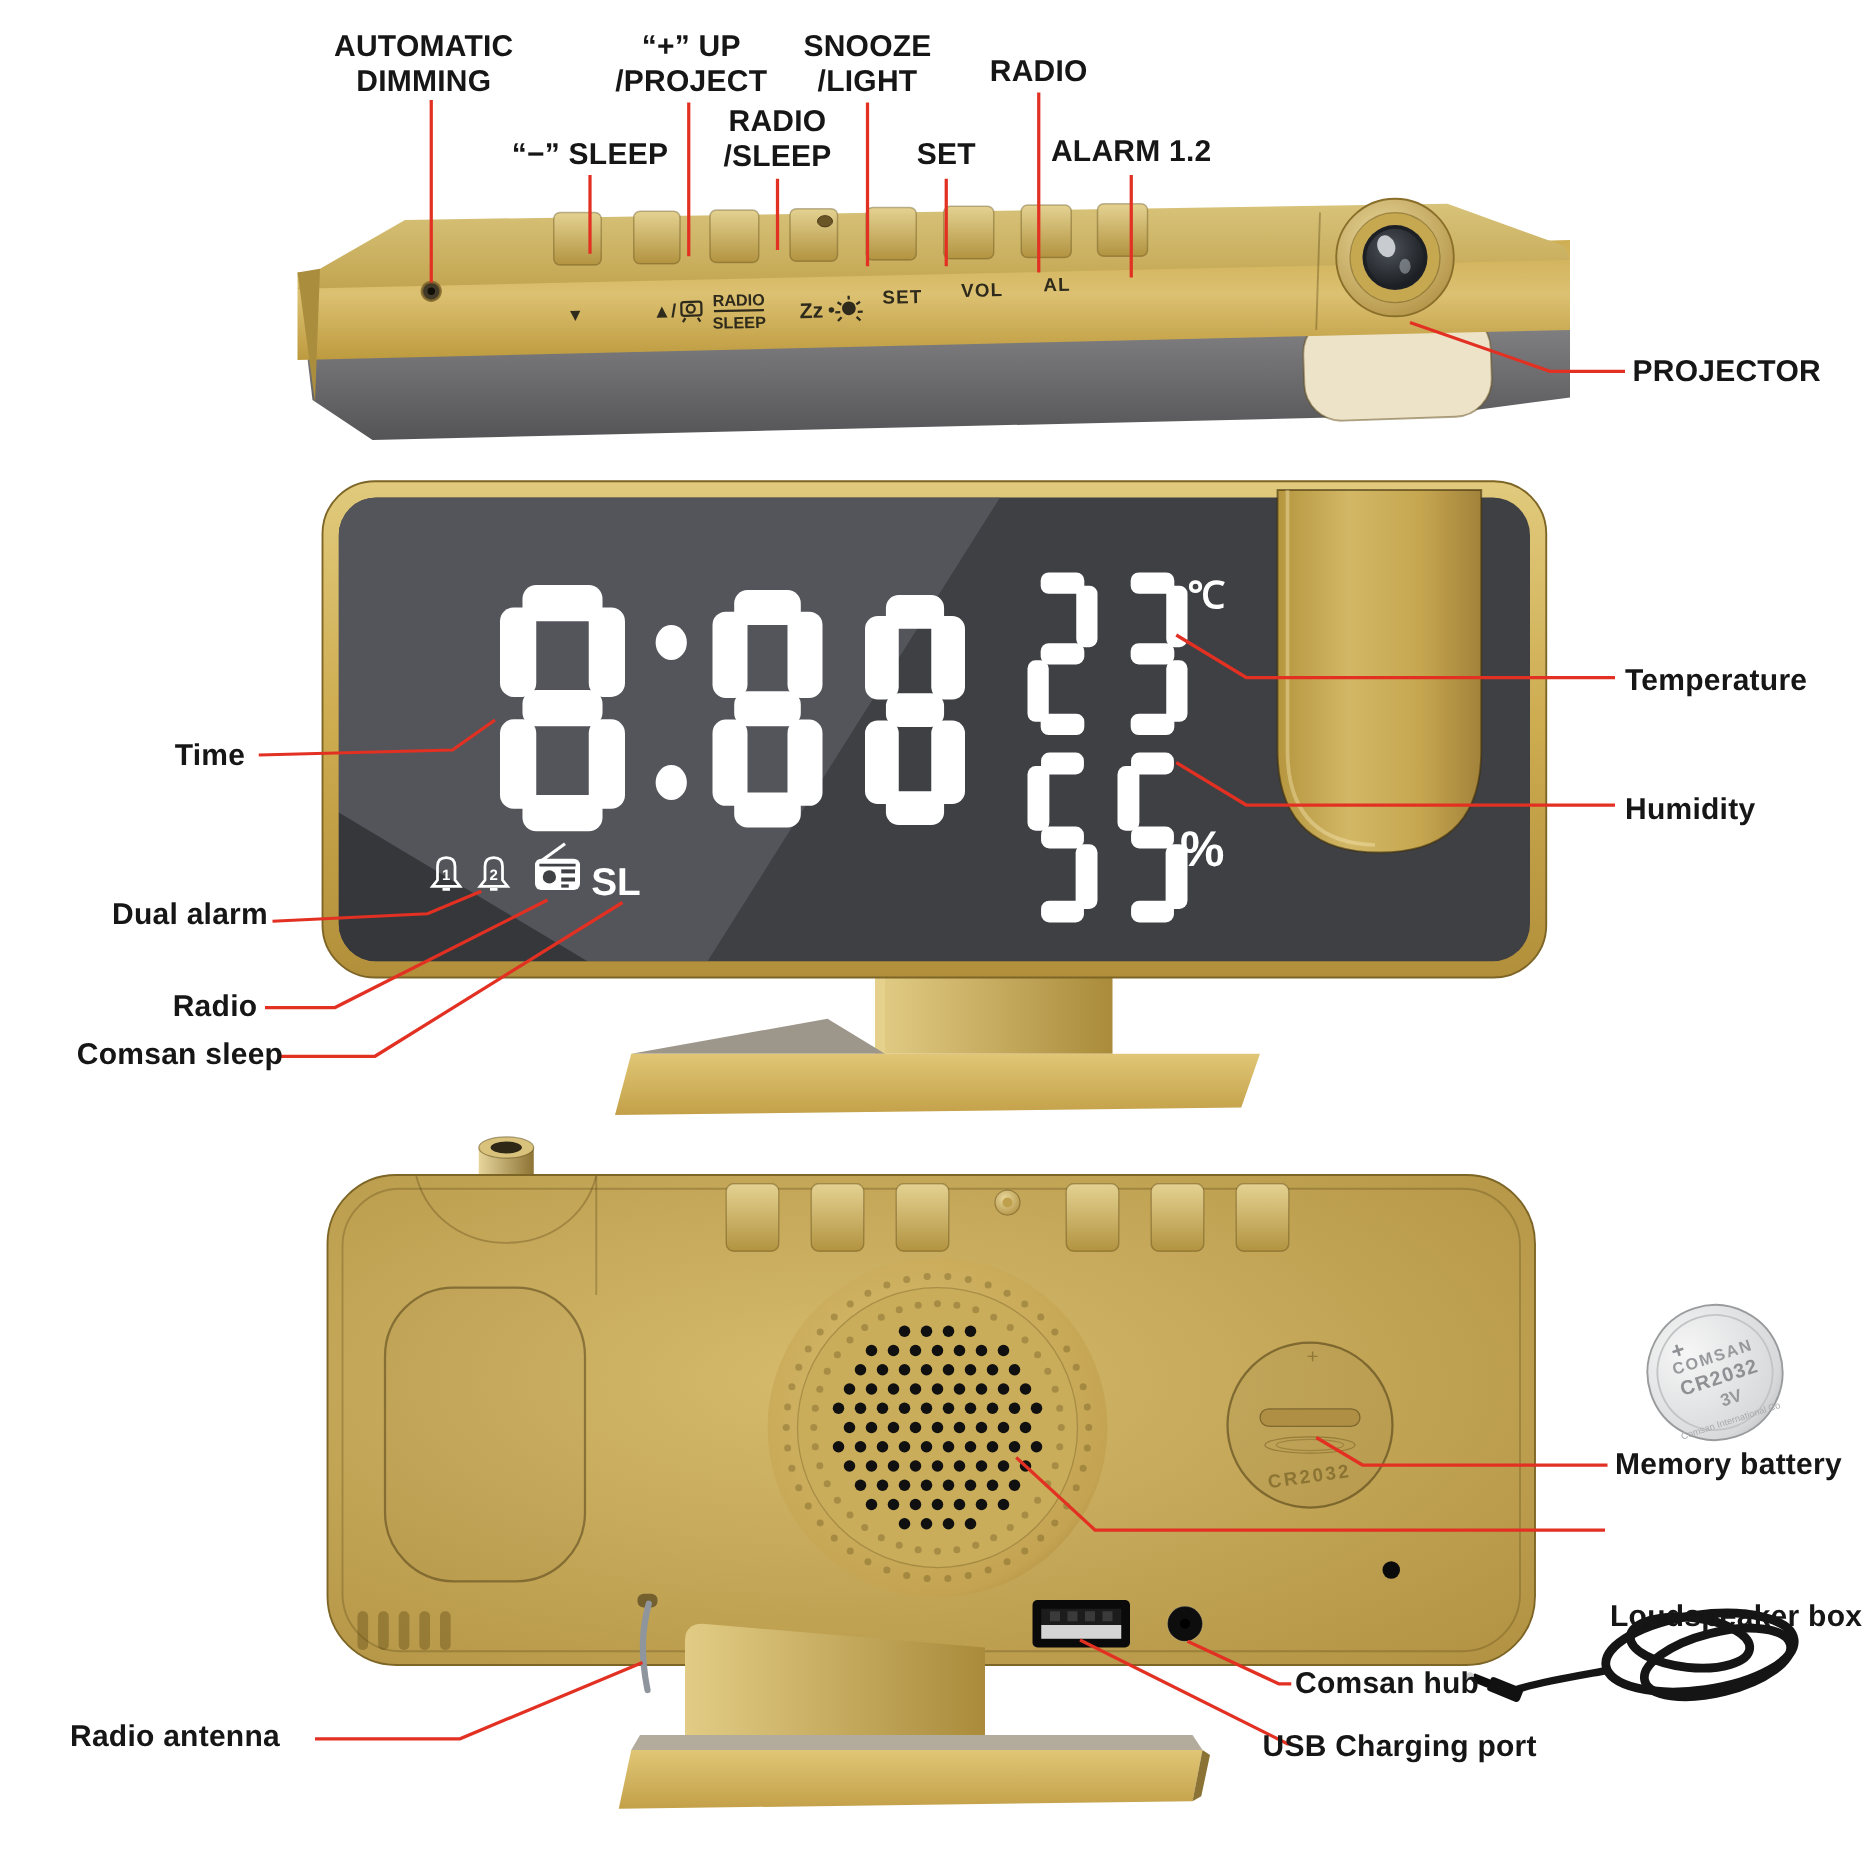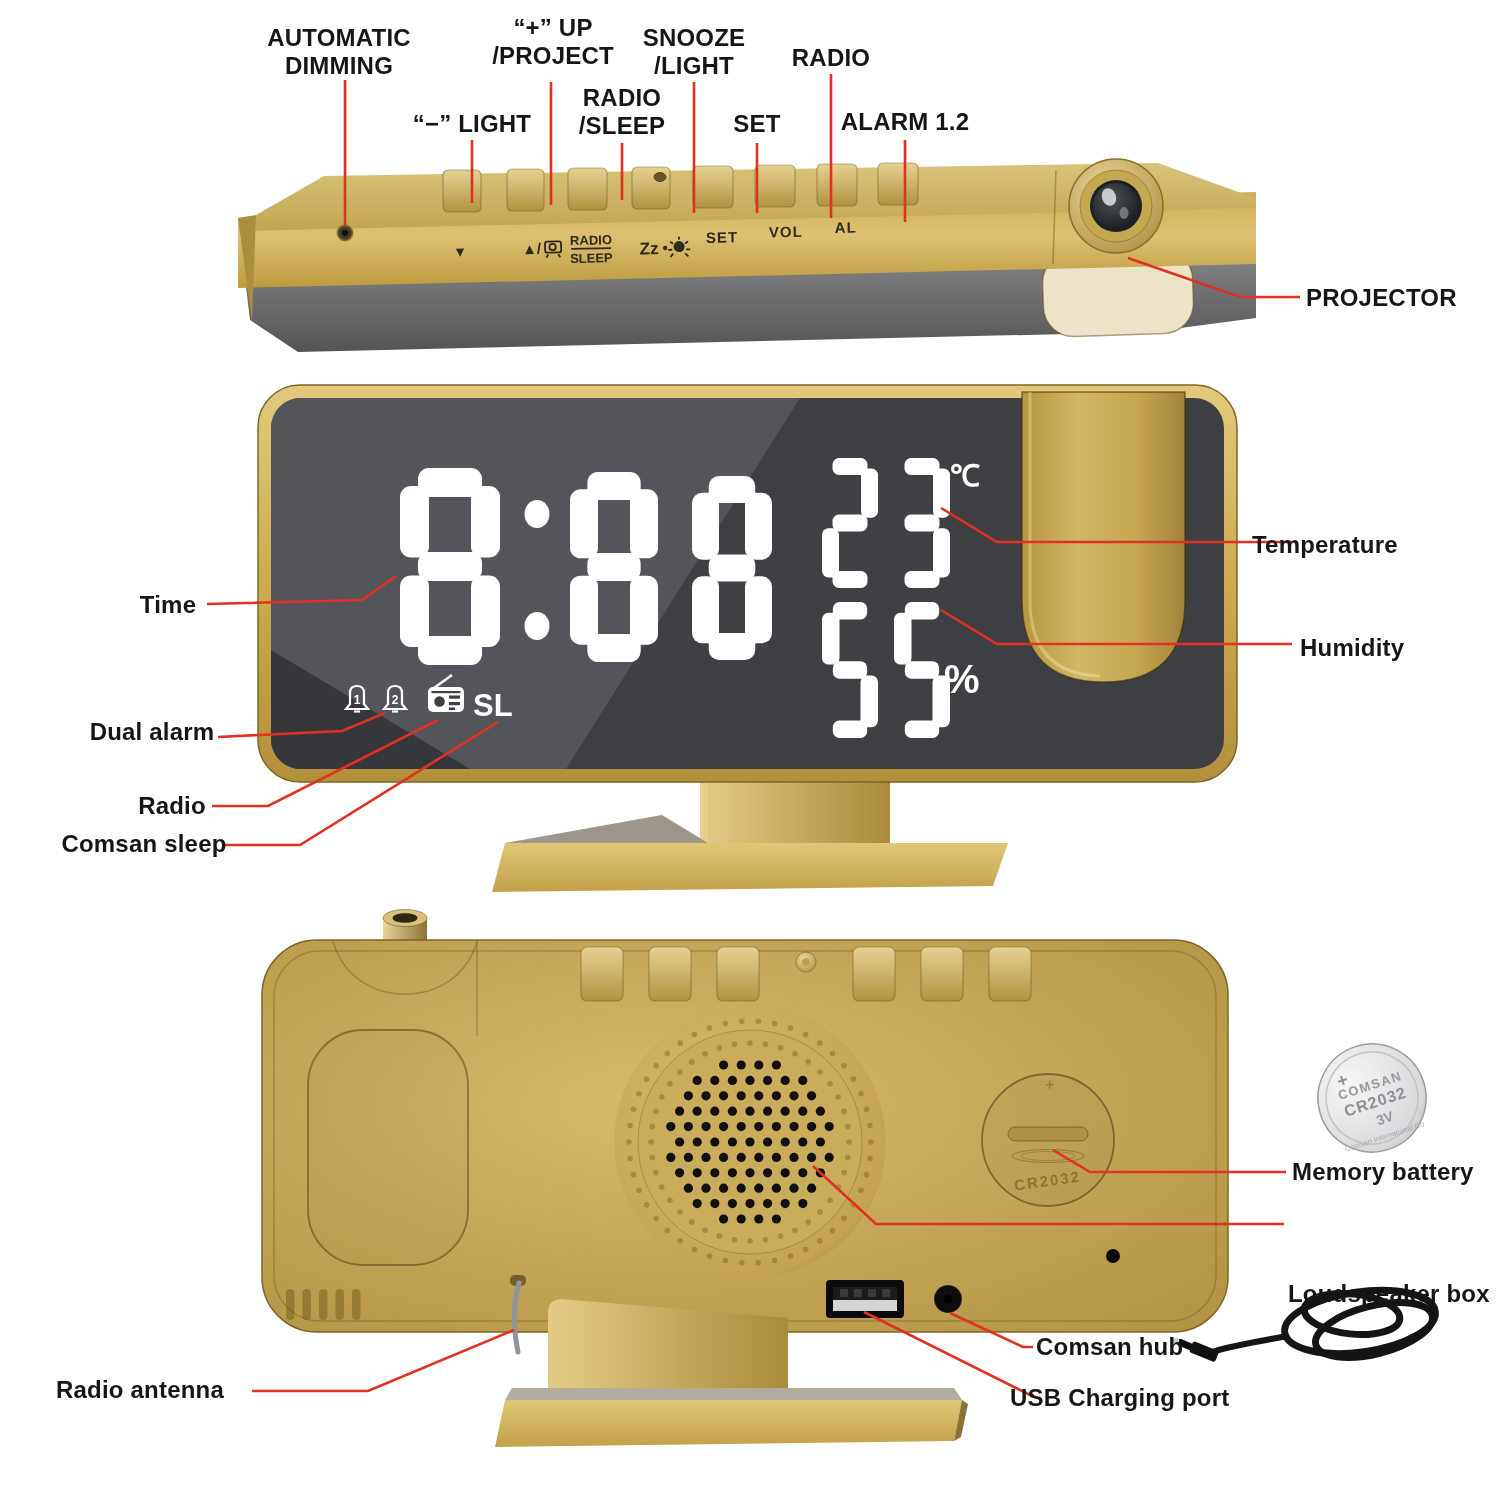--- a/index.html
+++ b/index.html
@@ -519,36 +519,36 @@
     <polyline class="lead" points="1053,1150 1090,1172 1286,1172" stroke="#e23022"></polyline>
     <polyline class="lead" points="813,1166 876,1224 1284,1224" stroke="#e23022"></polyline>
     <polyline class="lead" points="950,1313 1023,1347 1033,1347" stroke="#e23022"></polyline>
     <polyline class="lead" points="864,1312 1030,1395 1034,1395" stroke="#e23022"></polyline>
     <polyline class="lead" points="252,1391 368,1391 514,1330" stroke="#e23022"></polyline>
   </g>
 </svg>
 
 <div class="callout center" style="left:339px;top:24px">AUTOMATIC
 DIMMING</div>
-<div class="callout center" style="left:553px;top:14px">“+” UP
+<div class="callout center" style="left:553px;top:24px">“+” UP
 /PROJECT</div>
 <div class="callout center" style="left:694px;top:24px">SNOOZE
 /LIGHT</div>
 <div class="callout center" style="left:831px;top:44px">RADIO</div>
-<div class="callout center" style="left:472px;top:110px">“−” LIGHT</div>
+<div class="callout center" style="left:472px;top:110px">“−” SLEEP</div>
 <div class="callout center" style="left:622px;top:84px">RADIO
 /SLEEP</div>
 <div class="callout center" style="left:757px;top:110px">SET</div>
 <div class="callout center" style="left:905px;top:108px">ALARM 1.2</div>
 <div class="callout" style="left:1306px;top:284px">PROJECTOR</div>
 <div class="callout center" style="left:168px;top:591px">Time</div>
 <div class="callout center" style="left:152px;top:718px">Dual alarm</div>
 <div class="callout center" style="left:172px;top:792px">Radio</div>
 <div class="callout center" style="left:144px;top:830px">Comsan sleep</div>
-<div class="callout" style="left:1252px;top:531px">Temperature</div>
+<div class="callout" style="left:1300px;top:531px">Temperature</div>
 <div class="callout" style="left:1300px;top:634px">Humidity</div>
 <div class="callout" style="left:1292px;top:1158px">Memory battery</div>
 <div class="callout" style="left:1288px;top:1280px">Loudspeaker box</div>
 <div class="callout" style="left:1036px;top:1333px">Comsan hub</div>
 <div class="callout" style="left:1010px;top:1384px">USB Charging port</div>
 <div class="callout" style="left:56px;top:1376px">Radio antenna</div>
 
 </div>
 
 </body></html>

